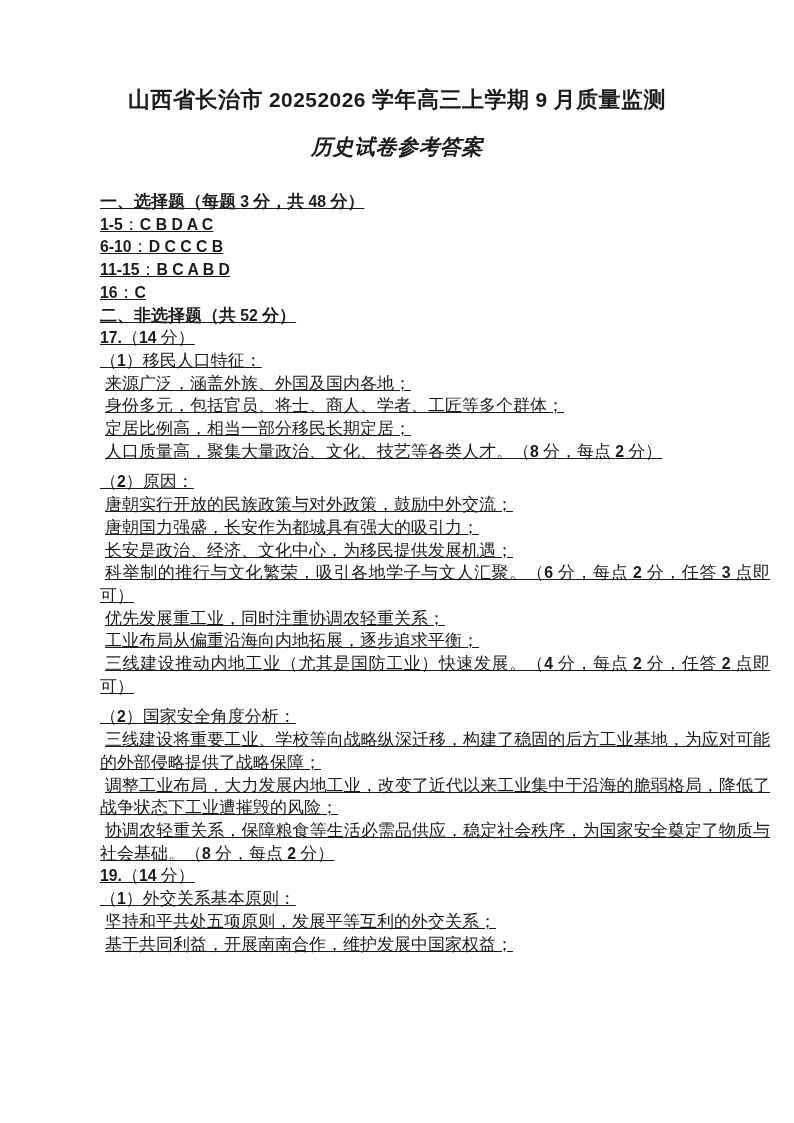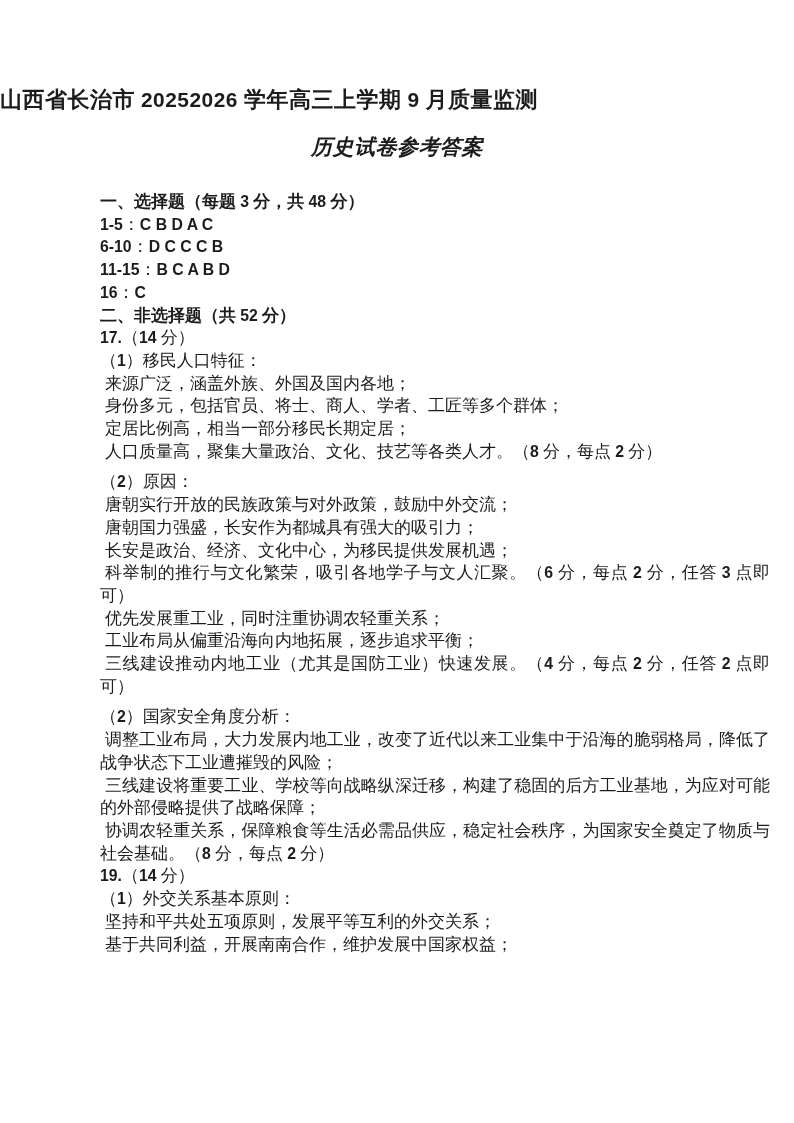--- a/index.html
+++ b/index.html
@@ -8,20 +8,21 @@
     width: 794px;
     height: 1123px;
     background: #ffffff;
     color: #1c1c1c;
     font-family: "Liberation Serif", "DejaVu Serif", serif;
     overflow: hidden;
   }
   .t1 {
     margin: 0;
     padding-top: 87px;
+    text-align: center;
     font-size: 22px;
     line-height: 26px;
     font-weight: 700;
     letter-spacing: 0.5px;
   }
   .t2 {
     margin: 21px 0 0 0;
     text-align: center;
     font-size: 21px;
     line-height: 26px;
@@ -29,21 +30,21 @@
     letter-spacing: 0.5px;
     font-style: italic;
   }
   .doc {
     margin: 31px 0 0 100px;
     width: 670px;
     font-size: 17px;
     line-height: 22.7px;
     text-align: justify;
   }
-  .ln { margin: 0; }
+  .ln { margin: 0; text-decoration: underline; }
   .ind { text-indent: 5px; }   
   .gap { margin-top: 8px; }   
   .hd  { font-weight: 700; }   
   .latin {
     font-family: "Liberation Sans", "DejaVu Sans", sans-serif;
     font-weight: 700;
     font-size: 0.93em;
   }
   .t1 .latin, .t2 .latin { font-size: 0.95em; }
 </style>
@@ -70,22 +71,22 @@
     <p class="ln ind latinize">人口质量高，聚集大量政治、文化、技艺等各类人才。（<span class="latin">8</span> 分，每点 <span class="latin">2</span> 分）</p>
     <p class="ln gap latinize">（<span class="latin">2</span>）原因：</p>
     <p class="ln ind latinize">唐朝实行开放的民族政策与对外政策，鼓励中外交流；</p>
     <p class="ln ind latinize">唐朝国力强盛，长安作为都城具有强大的吸引力；</p>
     <p class="ln ind latinize">长安是政治、经济、文化中心，为移民提供发展机遇；</p>
     <p class="ln ind latinize">科举制的推行与文化繁荣，吸引各地学子与文人汇聚。（<span class="latin">6</span> 分，每点 <span class="latin">2</span> 分，任答 <span class="latin">3</span> 点即可）</p>
     <p class="ln ind latinize">优先发展重工业，同时注重协调农轻重关系；</p>
     <p class="ln ind latinize">工业布局从偏重沿海向内地拓展，逐步追求平衡；</p>
     <p class="ln ind latinize">三线建设推动内地工业（尤其是国防工业）快速发展。（<span class="latin">4</span> 分，每点 <span class="latin">2</span> 分，任答 <span class="latin">2</span> 点即可）</p>
     <p class="ln gap latinize">（<span class="latin">2</span>）国家安全角度分析：</p>
+    <p class="ln ind latinize">三线建设将重要工业、学校等向战略纵深迁移，构建了稳固的后方工业基地，为应对可能的外部侵略提供了战略保障；</p>
     <p class="ln ind latinize">调整工业布局，大力发展内地工业，改变了近代以来工业集中于沿海的脆弱格局，降低了战争状态下工业遭摧毁的风险；</p>
-    <p class="ln ind latinize">三线建设将重要工业、学校等向战略纵深迁移，构建了稳固的后方工业基地，为应对可能的外部侵略提供了战略保障；</p>
     <p class="ln ind latinize">协调农轻重关系，保障粮食等生活必需品供应，稳定社会秩序，为国家安全奠定了物质与社会基础。（<span class="latin">8</span> 分，每点 <span class="latin">2</span> 分）</p>
     <p class="ln latinize"><span class="latin">19.</span>（<span class="latin">14</span> 分）</p>
     <p class="ln latinize">（<span class="latin">1</span>）外交关系基本原则：</p>
     <p class="ln ind latinize">坚持和平共处五项原则，发展平等互利的外交关系；</p>
     <p class="ln ind latinize">基于共同利益，开展南南合作，维护发展中国家权益；</p>
   </div>
 
 </div>
 
 </body></html>

